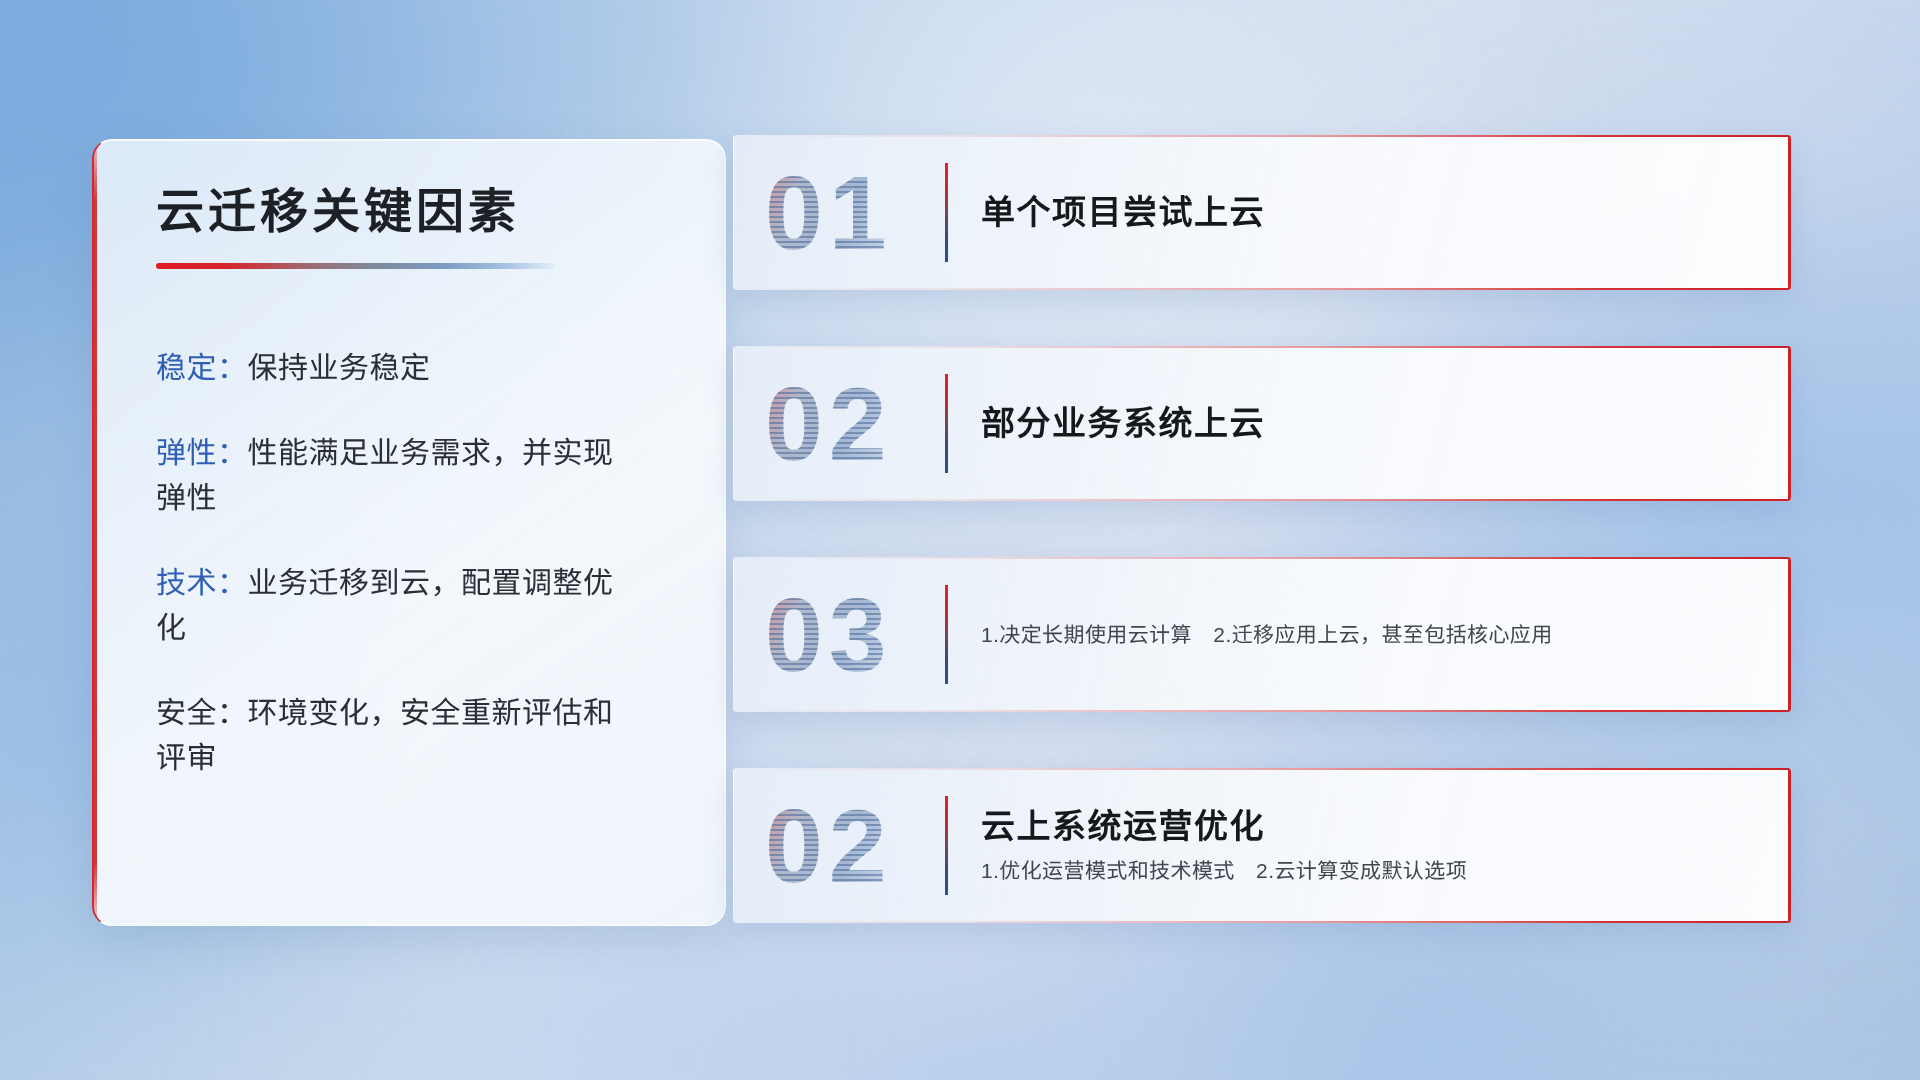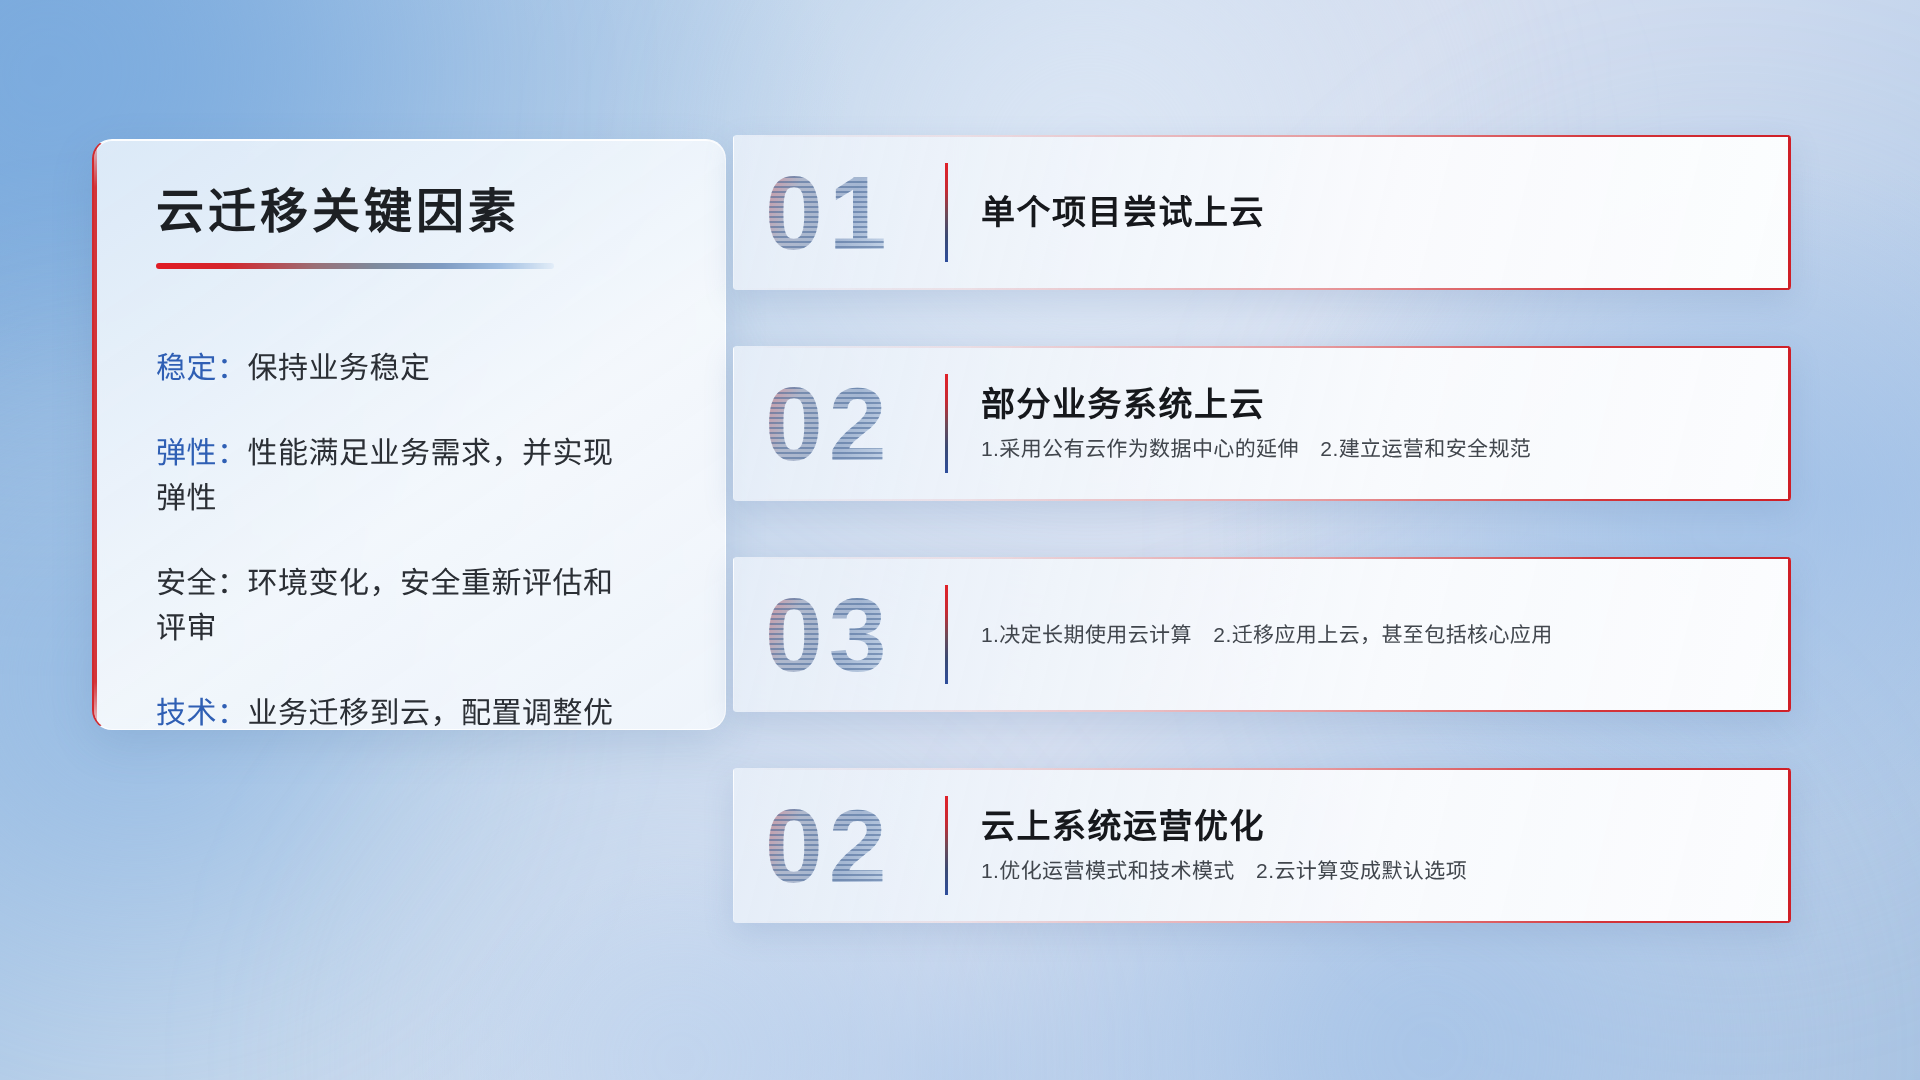--- a/index.html
+++ b/index.html
@@ -79,21 +79,21 @@
     position: absolute;
     inset: 0;
   }
 
   
   .left-panel {
     position: absolute;
     left: 92px;
     top: 139px;
     width: 634px;
-    height: 591px;
+    height: 787px;
     border-radius: 20px;
     background: linear-gradient(146deg,
         rgba(232,241,250,.88) 0%,
         rgba(240,246,252,.9) 30%,
         rgba(247,250,253,.93) 58%,
         rgba(243,247,252,.9) 100%);
     border: 1px solid rgba(255,255,255,.85);
     border-left: 2px solid #d12a2f;
     box-shadow: 0 14px 42px rgba(86,124,170,.20), inset 0 1px 0 rgba(255,255,255,.9);
     backdrop-filter: blur(6px);
@@ -300,24 +300,24 @@
     <div class="title-rule"></div>
 
     <ul class="factor-list">
       <li class="factor-item">
         <span class="factor-key accent">稳定：</span><span class="factor-val">保持业务稳定</span>
       </li>
       <li class="factor-item">
         <span class="factor-key accent">弹性：</span><span class="factor-val">性能满足业务需求，并实现弹性</span>
       </li>
       <li class="factor-item">
-        <span class="factor-key">安全：</span><span class="factor-val">环境变化，安全重新评估和评审</span>
+        <span class="factor-key accent">技术：</span><span class="factor-val">业务迁移到云，配置调整优化</span>
       </li>
       <li class="factor-item">
-        <span class="factor-key accent">技术：</span><span class="factor-val">业务迁移到云，配置调整优化</span>
+        <span class="factor-key">安全：</span><span class="factor-val">环境变化，安全重新评估和评审</span>
       </li>
     </ul>
   </section>
 
   <section class="steps">
 
     <article class="step-card">
       <div class="card-frame">
         <span class="edge-top"></span>
           <span class="edge-bottom"></span>
@@ -335,21 +335,20 @@
       <div class="card-frame">
         <span class="edge-top"></span>
           <span class="edge-bottom"></span>
         <span class="edge-right"></span>
           <span class="edge-left"></span>
       </div>
       <div class="step-num">02</div>
       <div class="step-divider"></div>
       <div class="step-body">
         <div class="step-title">部分业务系统上云</div>
-        <div class="step-desc">1.采用公有云作为数据中心的延伸　2.建立运营和安全规范</div>
       </div>
     </article>
 
     <article class="step-card">
       <div class="card-frame">
         <span class="edge-top"></span>
           <span class="edge-bottom"></span>
         <span class="edge-right"></span>
           <span class="edge-left"></span>
       </div>

